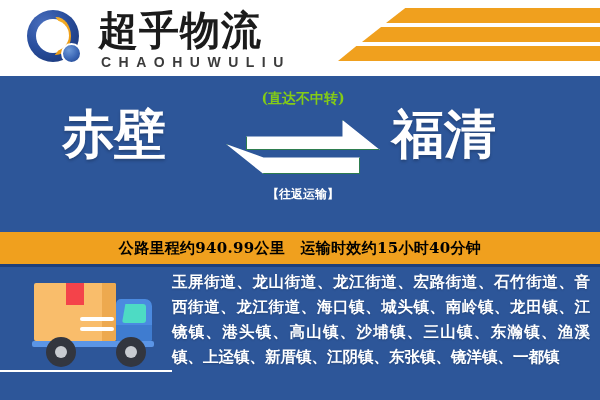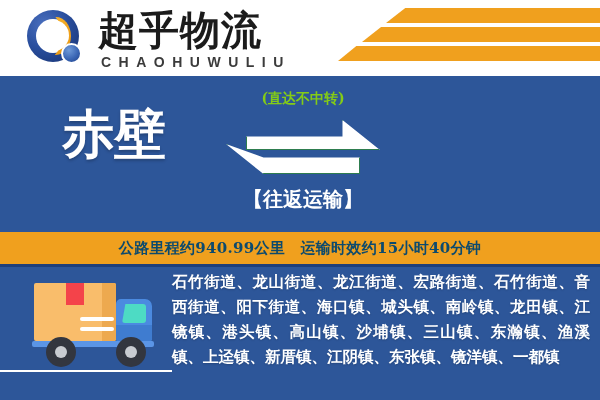--- a/index.html
+++ b/index.html
@@ -42,35 +42,35 @@
     font-weight:bold;font-size:52px;color:#ffffff;line-height:60px;white-space:nowrap;
     text-shadow:0 2px 3px rgba(0,0,0,.22);}
   .city-from{left:62px;}
   .city-to{left:392px;}
 
   .arrow-wrap{position:absolute;left:228px;top:14px;width:150px;height:124px;}
   .note-top{position:absolute;top:0;left:0;width:150px;text-align:center;
     font-family:"DejaVu Serif","Liberation Serif",serif;font-size:14px;color:#84cc16;
     font-weight:bold;white-space:nowrap;}
   .note-bottom{position:absolute;top:96px;left:0;width:150px;text-align:center;
-    font-family:"DejaVu Serif","Liberation Serif",serif;font-size:20px;color:#ffffff;
+    font-family:"DejaVu Serif","Liberation Serif",serif;font-size:12px;color:#ffffff;
     font-weight:bold;white-space:nowrap;}
   .arrows{position:absolute;top:30px;left:-2px;width:154px;height:58px;}
   .arrow-r{position:absolute;left:20px;top:0;width:134px;height:30px;background:#ffffff;
     border:1.6px solid #2e7d4f;box-sizing:border-box;
     clip-path:polygon(0 55%,72% 55%,72% 0,100% 100%,0 100%);}
   .arrow-l{position:absolute;left:0;top:24px;width:134px;height:30px;background:#ffffff;
     border:1.6px solid #2e7d4f;box-sizing:border-box;
     clip-path:polygon(0 0,28% 100%,100% 100%,100% 45%,28% 45%);}
 
   
   .statsbar{position:absolute;left:0;top:232px;width:600px;height:32px;background:#f0a01e;
     display:flex;align-items:center;justify-content:center;}
   .statsbar .txt{font-family:"DejaVu Serif","Liberation Serif",serif;font-weight:bold;
-    font-size:15px;color:#0c4a6e;white-space:nowrap;letter-spacing:.3px;}
+    font-size:15px;color:#000000;white-space:nowrap;letter-spacing:.3px;}
   .bar-sep{position:absolute;left:0;top:264px;width:600px;height:3px;background:#1f3f7a;}
 
   
   .bottom{position:absolute;left:0;top:267px;width:600px;height:133px;background:#2d5699;}
   .ground{position:absolute;left:0;top:103px;width:172px;height:2px;background:#ffffff;}
 
   .truck{position:absolute;left:22px;top:10px;width:140px;height:92px;}
   .tr-box{position:absolute;left:12px;top:6px;width:82px;height:58px;background:#f9bd6b;border-radius:2px;}
   .tr-box-shade{position:absolute;left:80px;top:6px;width:14px;height:58px;background:#eda94f;border-radius:0 2px 2px 0;}
   .tr-tape{position:absolute;left:44px;top:6px;width:18px;height:22px;background:#f4434a;}
@@ -119,20 +119,21 @@
   <div class="route">
     <div class="city city-from">赤壁</div>
     <div class="arrow-wrap">
       <div class="note-top">(直达不中转)</div>
       <div class="arrows">
         <div class="arrow-r"></div>
         <div class="arrow-l"></div>
       </div>
       <div class="note-bottom">【往返运输】</div>
     </div>
+    <div class="city city-to">福清</div>
   </div>
 
   <div class="statsbar">
     <span class="txt">公路里程约940.99公里　运输时效约15小时40分钟</span>
   </div>
   <div class="bar-sep"></div>
 
   <div class="bottom">
     <div class="truck">
       <div class="tr-box"></div>
@@ -145,16 +146,16 @@
       <div class="tr-window"></div>
       <div class="tr-chassis"></div>
       <div class="wheel w1">
         <div class="hub"></div>
       </div>
       <div class="wheel w2">
         <div class="hub"></div>
       </div>
     </div>
     <div class="ground"></div>
-    <div class="districts">石竹街道、龙山街道、龙江街道、宏路街道、石竹街道、音西街道、阳下街道、海口镇、城头镇、南岭镇、龙田镇、江镜镇、港头镇、高山镇、沙埔镇、三山镇、东瀚镇、渔溪镇、上迳镇、新厝镇、江阴镇、东张镇、镜洋镇、一都镇</div>
+    <div class="districts">玉屏街道、龙山街道、龙江街道、宏路街道、石竹街道、音西街道、龙江街道、海口镇、城头镇、南岭镇、龙田镇、江镜镇、港头镇、高山镇、沙埔镇、三山镇、东瀚镇、渔溪镇、上迳镇、新厝镇、江阴镇、东张镇、镜洋镇、一都镇</div>
   </div>
 
 </div>
 
 </body></html>

